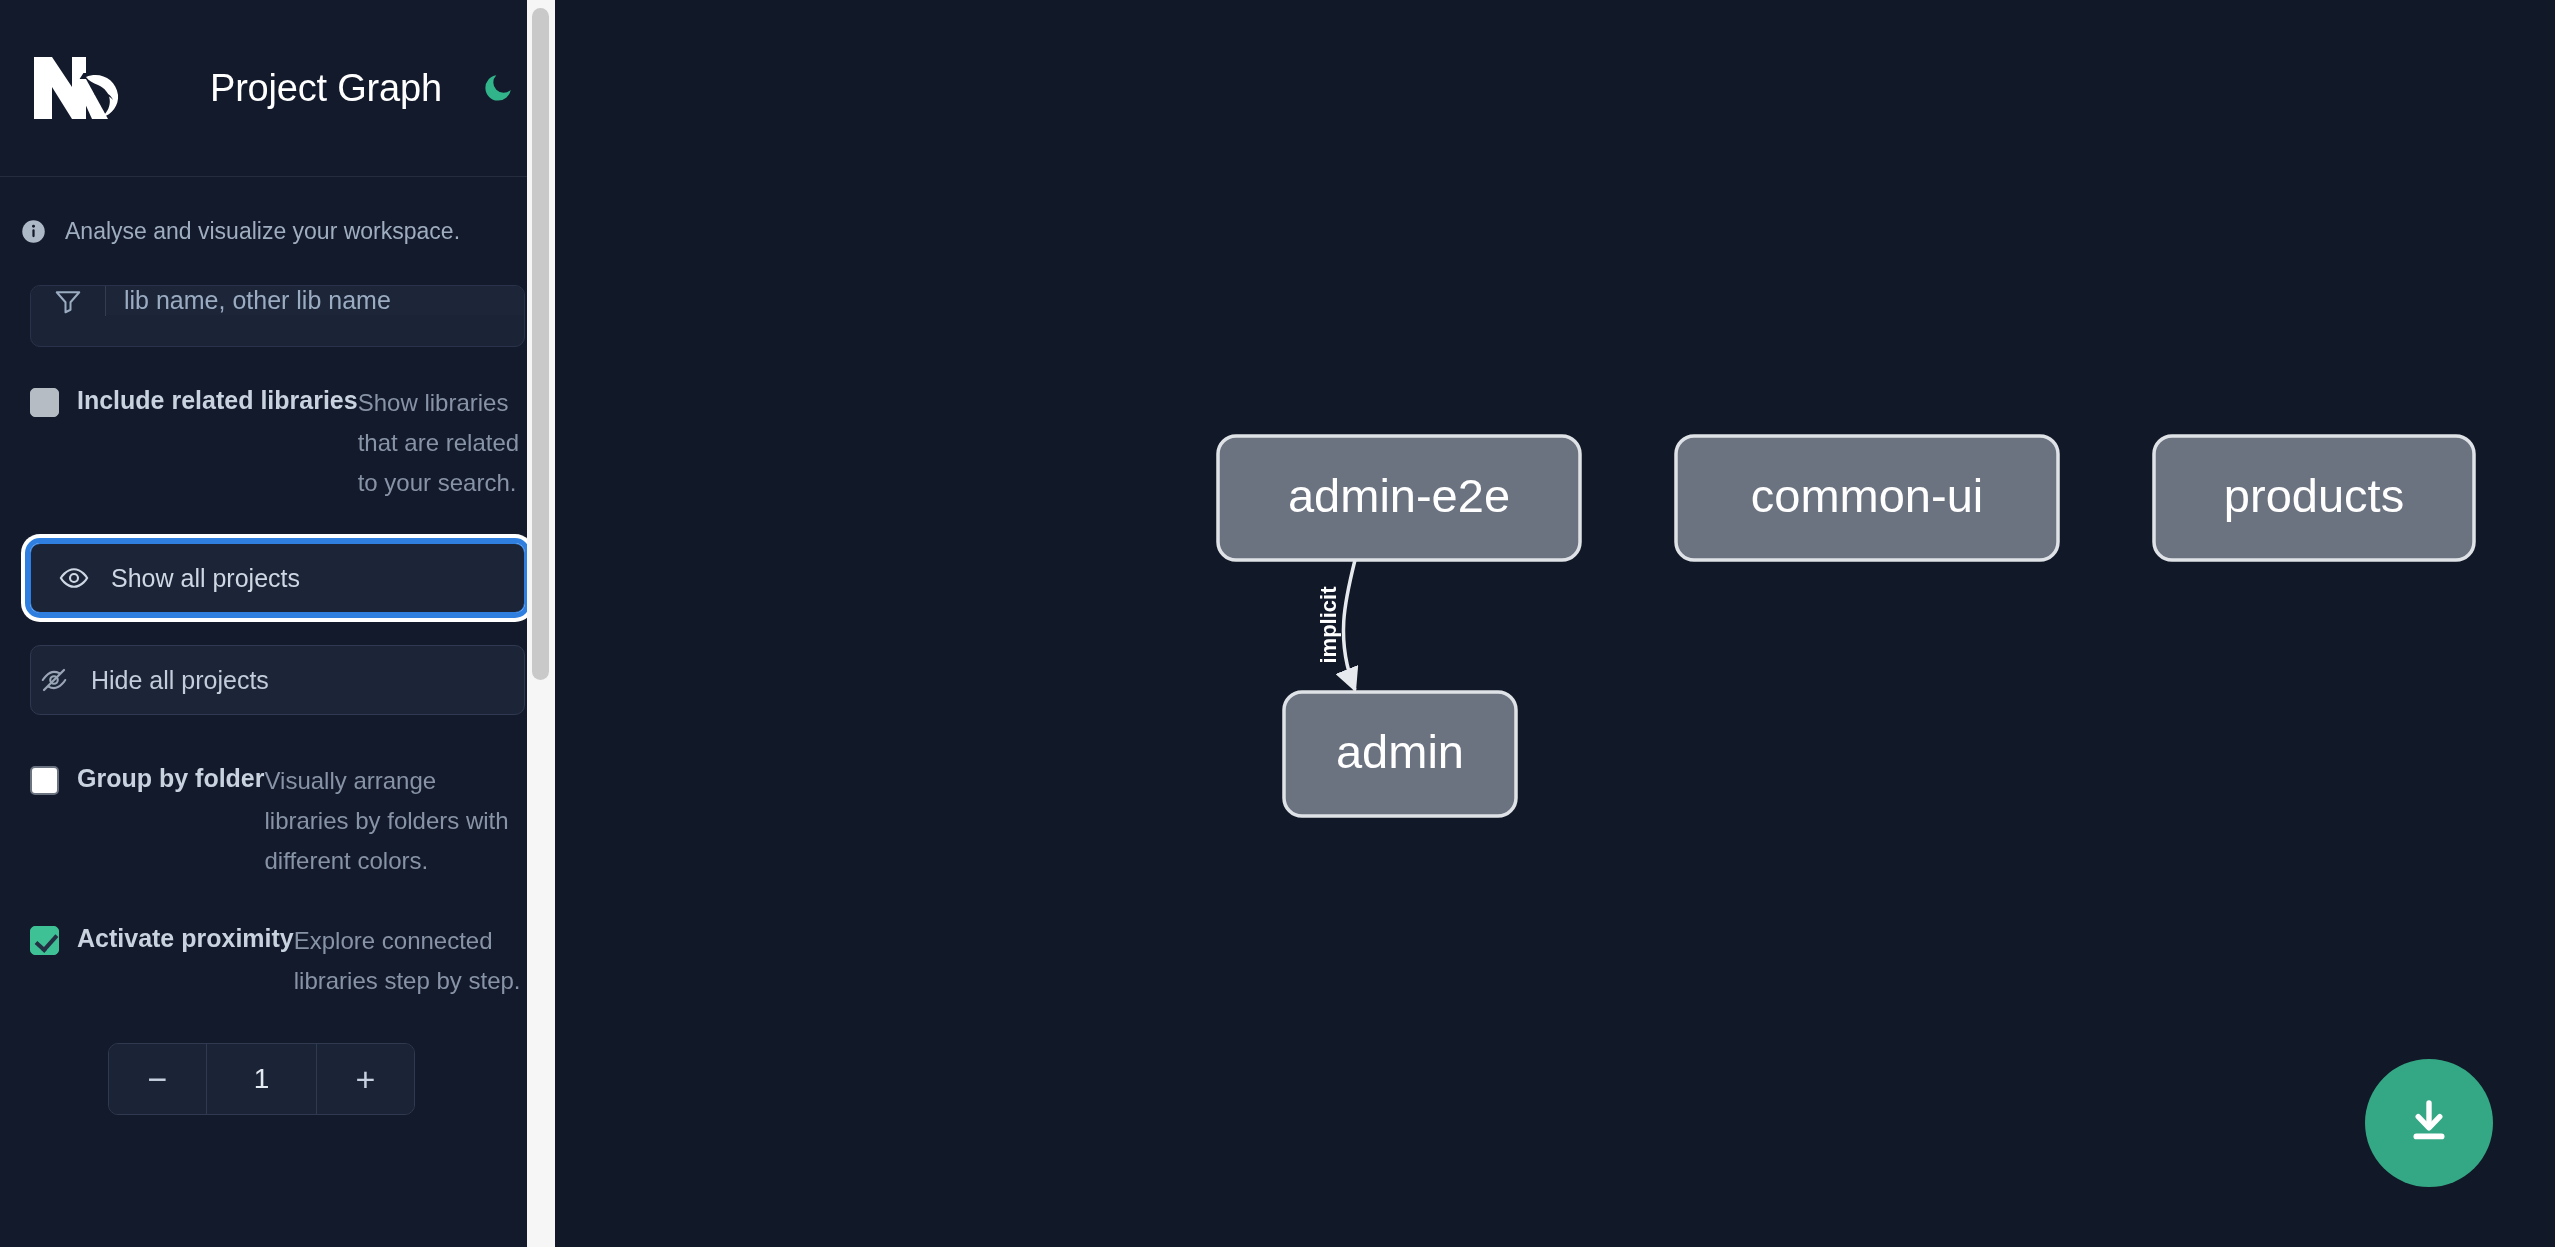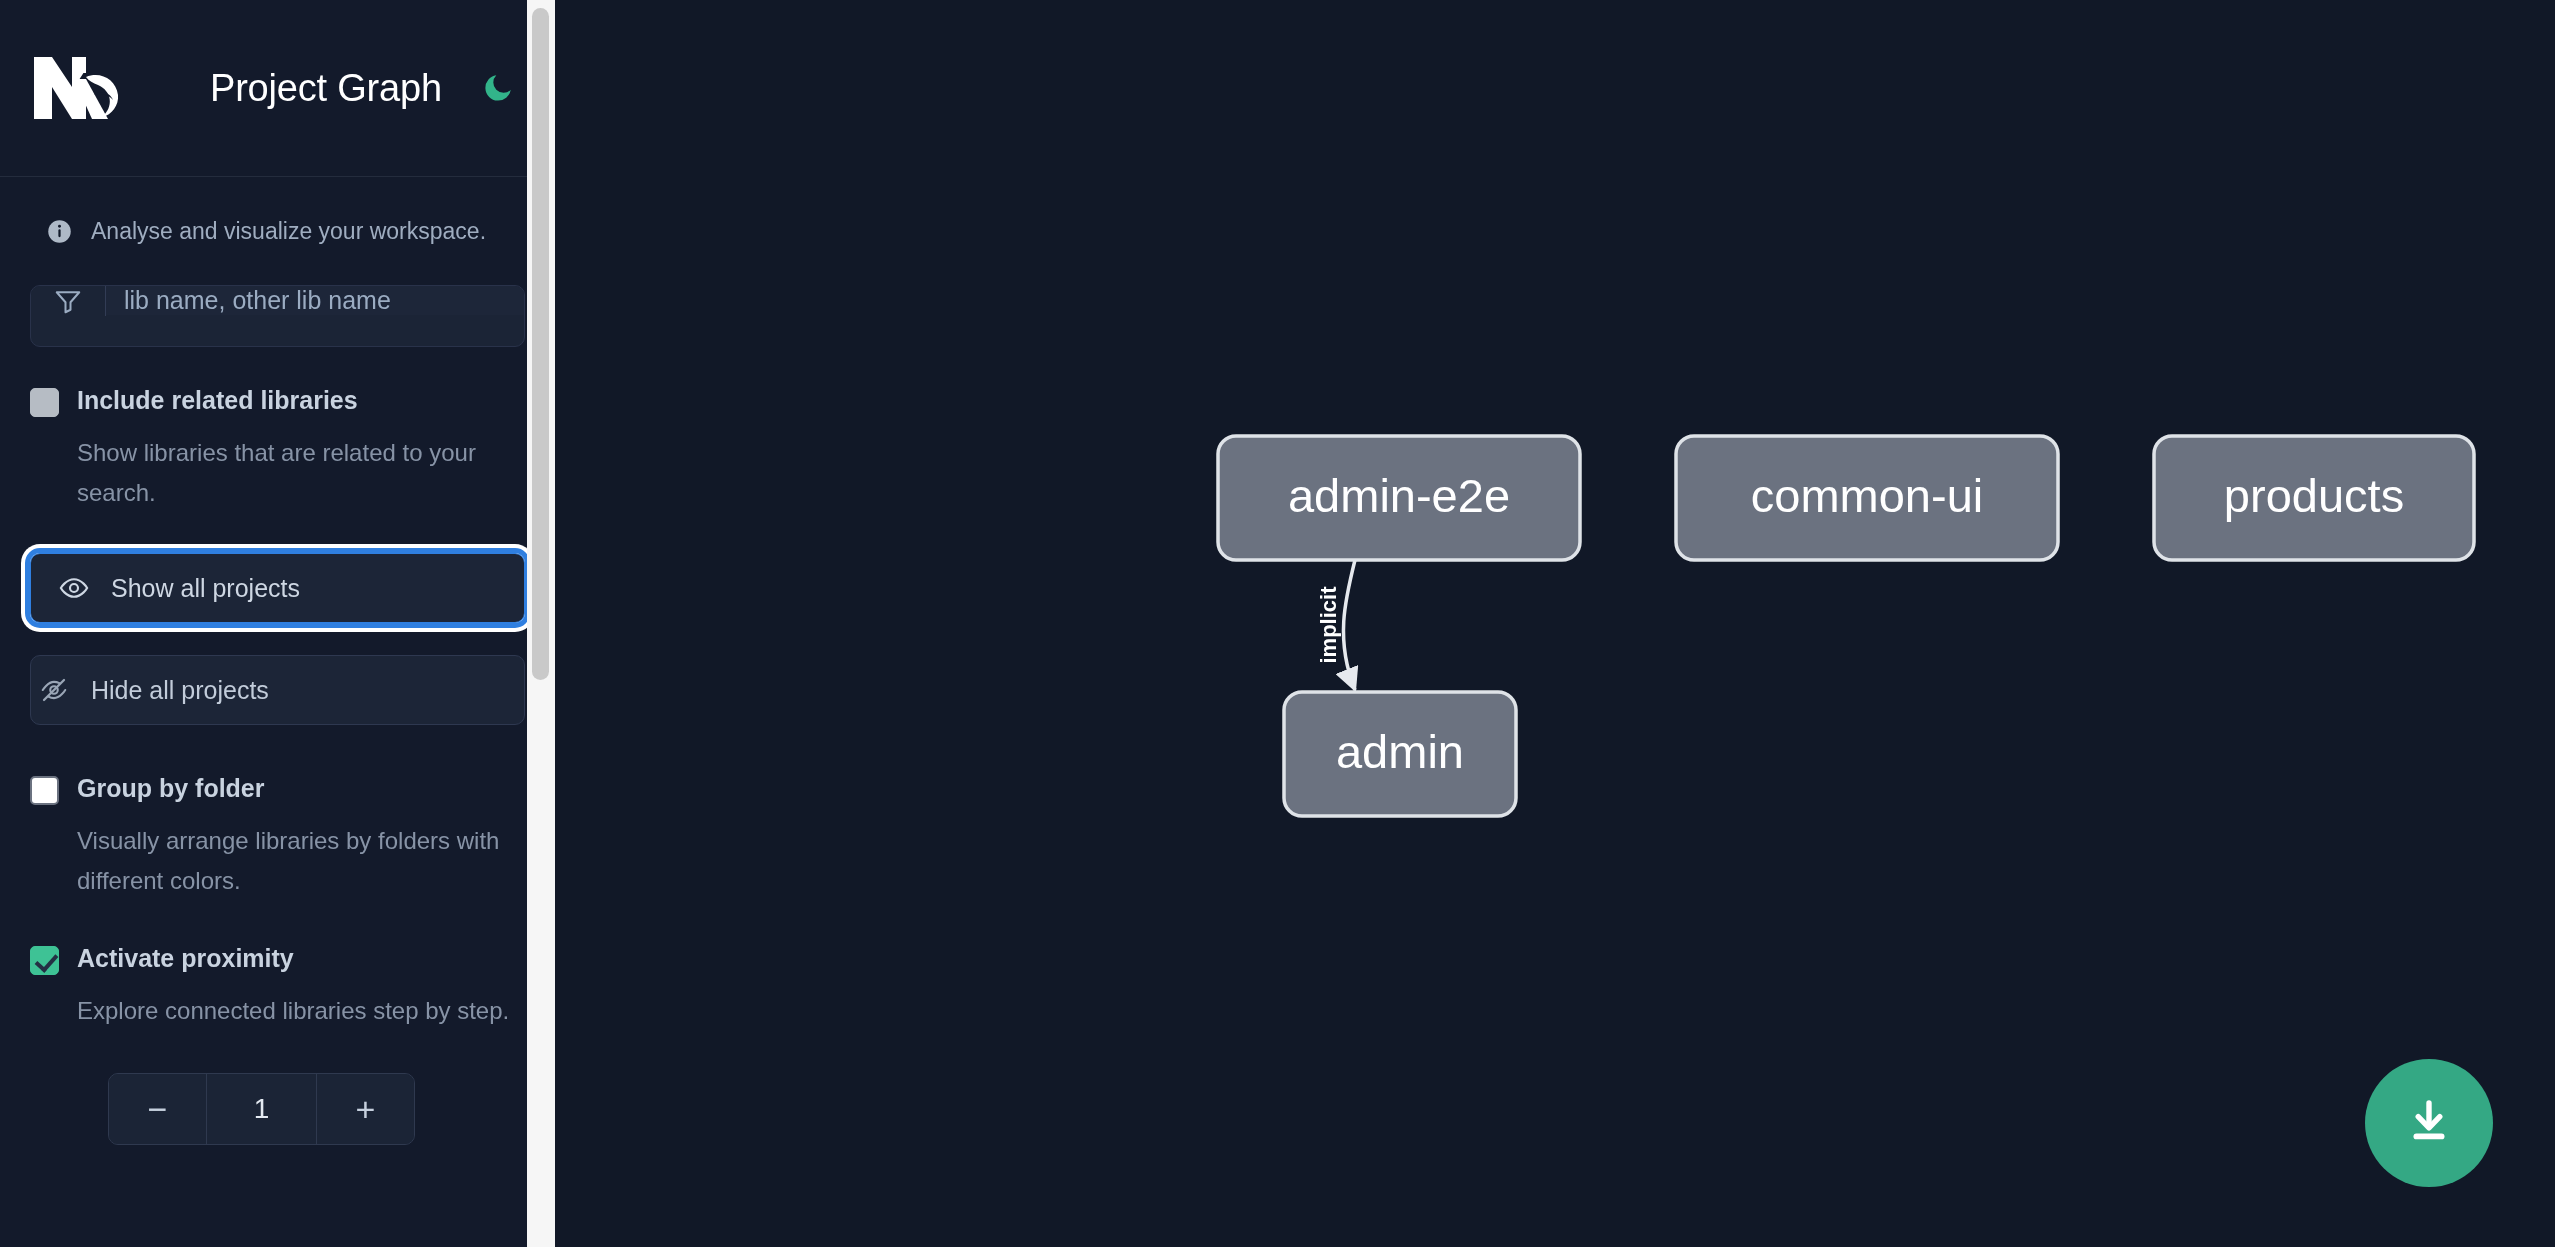--- a/index.html
+++ b/index.html
@@ -62,21 +62,21 @@
     height: 40px;
     display: flex;
     align-items: center;
     justify-content: center;
     cursor: pointer;
   }
 
   .info-row {
     display: flex;
     align-items: center;
-    padding: 0 46px;
+    padding: 0 20px;
     height: 108px;
   }
 
   .info-icon {
     width: 27px;
     height: 27px;
     flex: 0 0 27px;
     margin-right: 18px;
   }
 
@@ -145,21 +145,21 @@
   .cb.green::after {
     content: "";
     position: absolute;
     left: 9px; top: 3px;
     width: 9px; height: 17px;
     border: solid #243044;
     border-width: 0 4px 4px 0;
     transform: rotate(42deg);
   }
 
-  .option-text { display: flex; flex-direction: column; gap: 16px; }
+  .option-text { display: flex; flex-direction: row; }
   .option-title {
     color: #c9d3e0;
     font-size: 25px;
     font-weight: 700;
     line-height: 34px;
     white-space: nowrap;
   }
   .option-desc {
     color: #8793a6;
     font-size: 24px;

